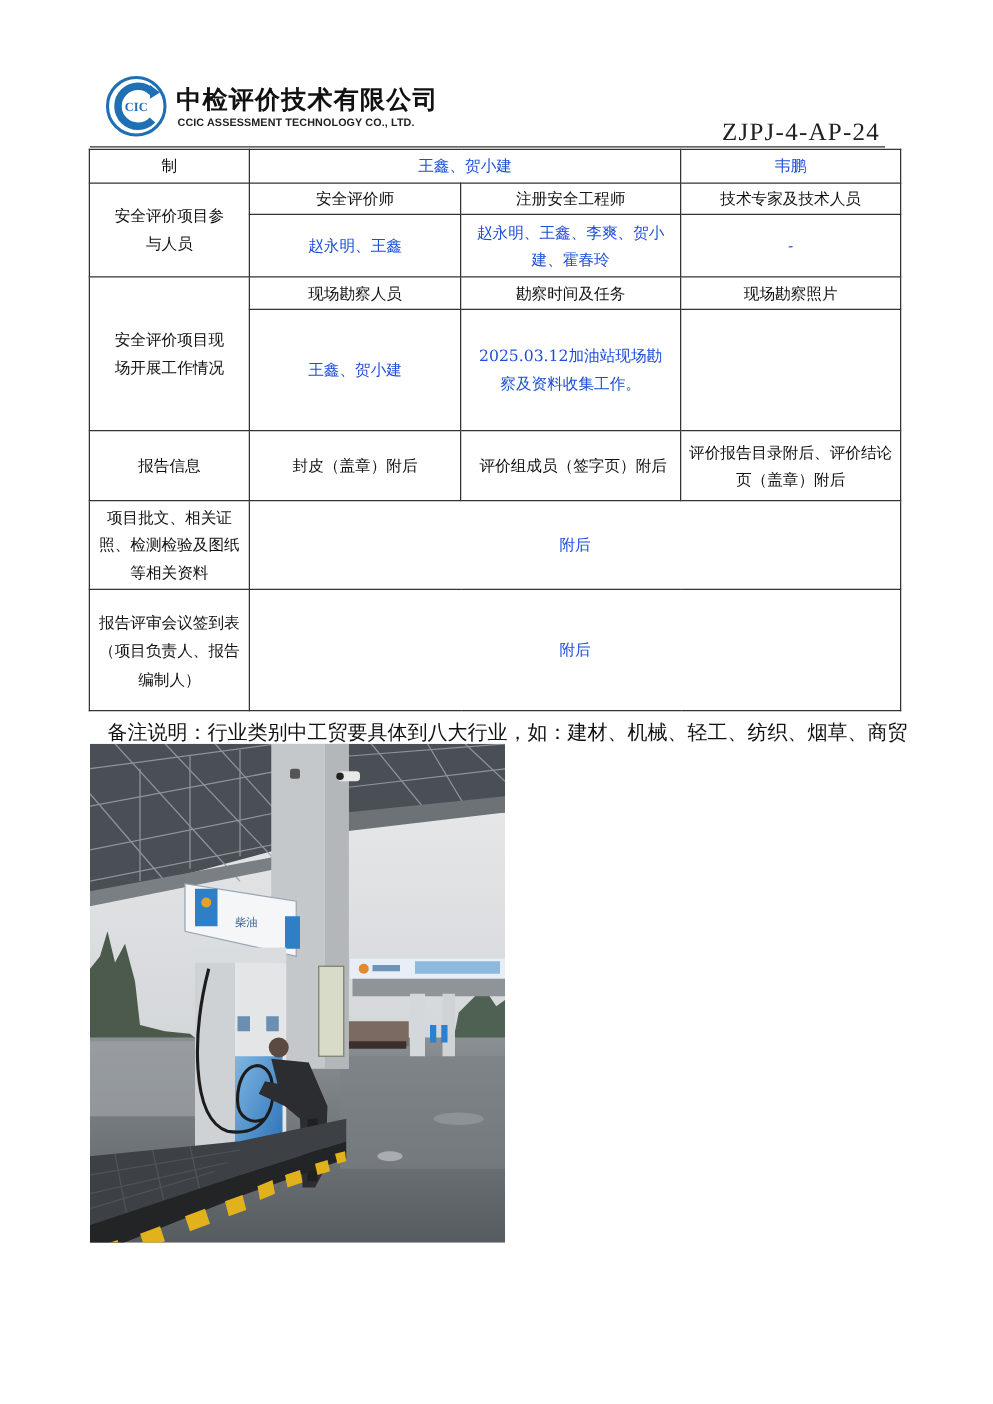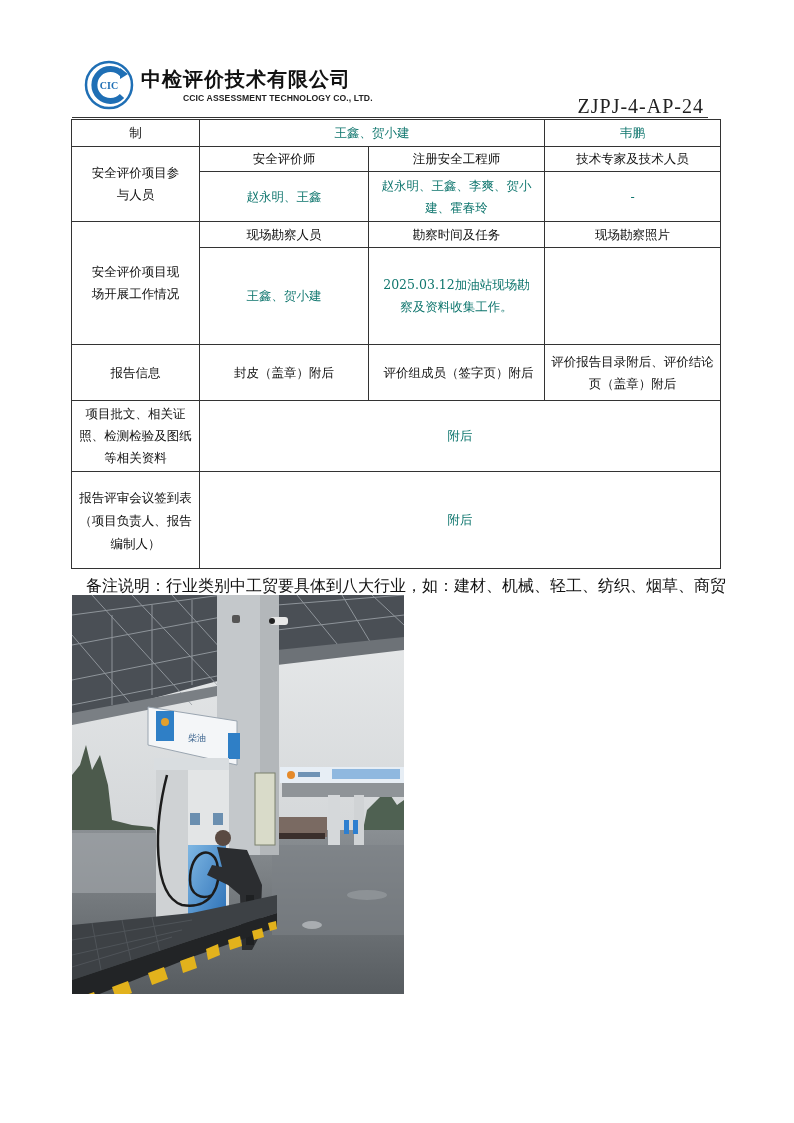--- a/index.html
+++ b/index.html
@@ -3,29 +3,29 @@
 <meta charset="utf-8">
 <style>
   * { box-sizing: border-box; margin: 0; padding: 0; }
   html, body { width: 794px; height: 1123px; background: #ffffff; overflow: hidden; }
   body { position: relative; font-family: "DejaVu Sans", sans-serif; color: #111; }
 
   
   .logo { position: absolute; left: 84px; top: 60px; width: 270px; height: 52px; }
   .logo-mark { position: absolute; left: 0; top: 0; width: 50px; height: 50px; }
   .logo-cn { position: absolute; left: 57px; top: 6px; font-family: Liberation Sans, sans-serif; font-weight: bold; font-size: 20px; letter-spacing: 1px; color: #111; white-space: nowrap; }
-  .logo-en { position: absolute; left: 58px; top: 33px; font-family: "Liberation Sans", sans-serif; font-weight: bold; font-size: 8.6px; color: #222; white-space: nowrap; letter-spacing: 0.1px; margin-left: 41px; }
+  .logo-en { position: absolute; left: 58px; top: 33px; font-family: "Liberation Sans", sans-serif; font-weight: bold; font-size: 8.6px; color: #222; white-space: nowrap; letter-spacing: 0.1px; }
   .doc-code { position: absolute; right: 90px; top: 95px; font-family: "Liberation Serif", serif; font-size: 20px; color: #222; letter-spacing: 1px; }
   .header-rule { position: absolute; left: 72px; top: 117px; width: 636px; height: 1px; background: #333; }
 
   
   table.info { position: absolute; left: 71px; top: 119px; width: 649px; border-collapse: collapse; table-layout: fixed; }
   table.info td { border: 1px solid #333; text-align: center; vertical-align: middle; font-size: 12.5px; line-height: 22px; padding: 0 4px; }
   .lbl { font-family: "DejaVu Sans", sans-serif; color: #111; }
-  .val { font-family: "DejaVu Serif", serif; color: #0f766e; font-size: 12.5px; }
+  .val { font-family: "DejaVu Serif", serif; color: #1d4ed8; font-size: 12.5px; }
   .left-al { text-align: right; padding-left: 8px !important; }
 
   .note { position: absolute; left: 86px; top: 576px; font-size: 16px; color: #111; white-space: nowrap; }
 
   
   .photo { position: absolute; left: 72px; top: 595px; width: 332px; height: 399px; overflow: hidden; background: #d9dcdd; }
 </style>
 </head>
 <body>
 

